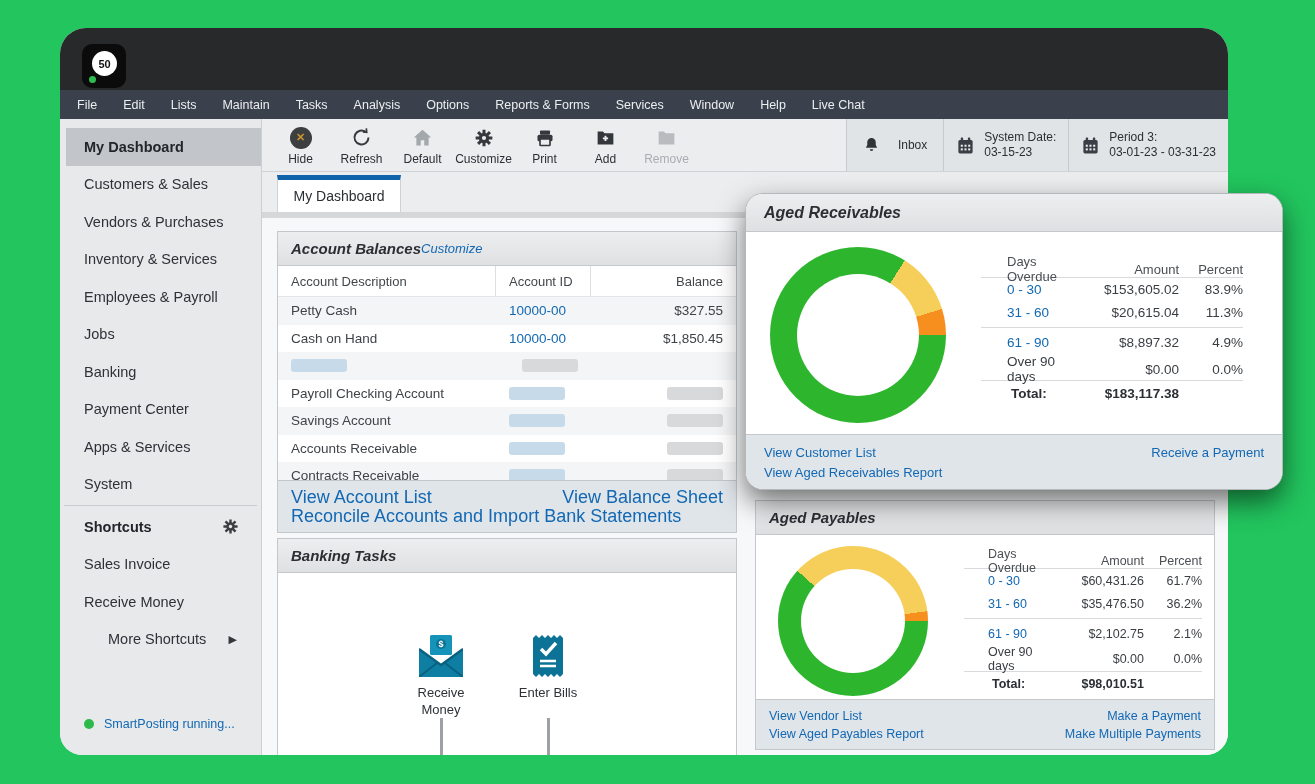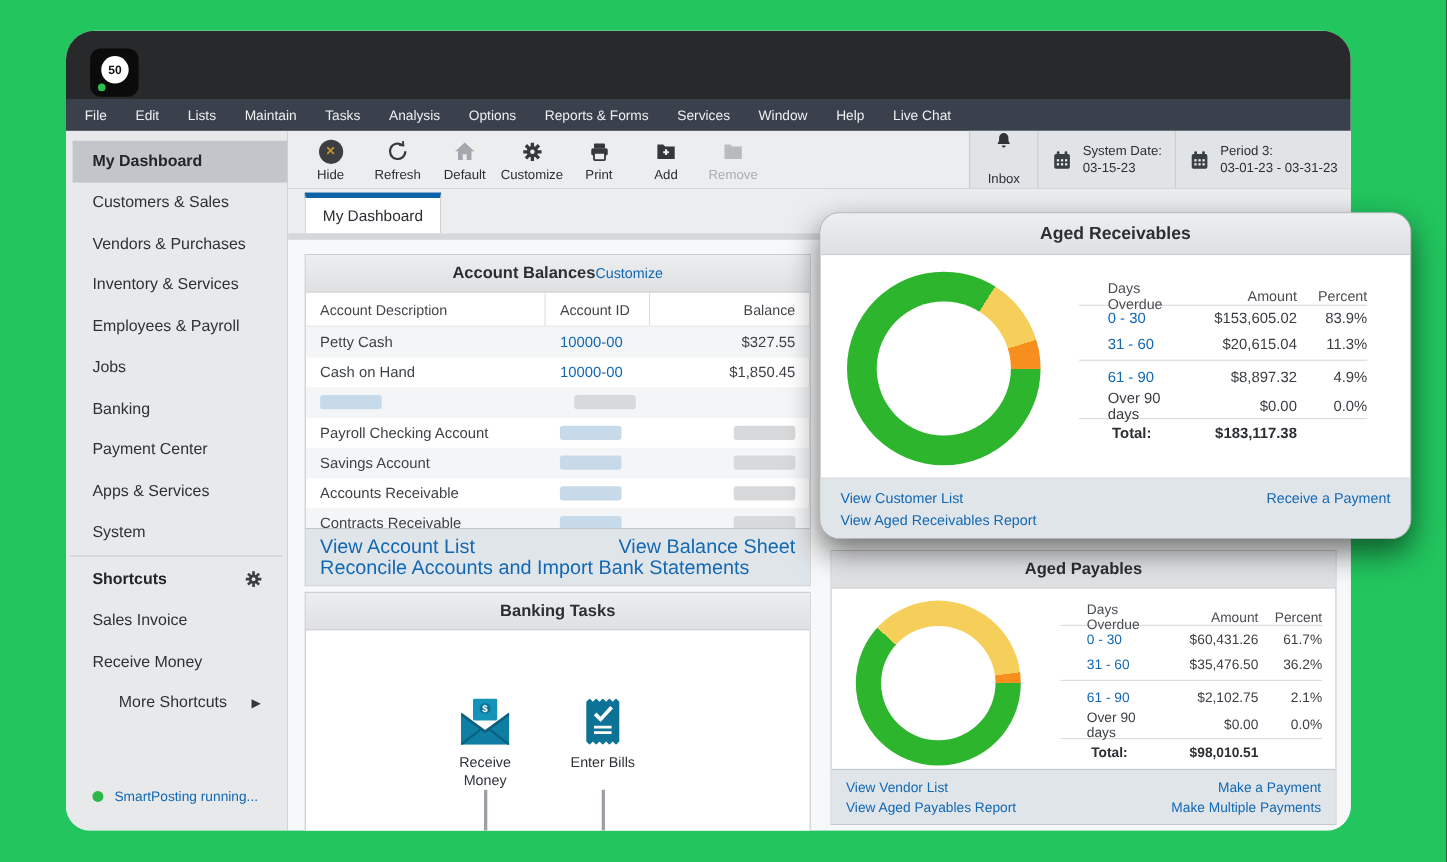--- a/index.html
+++ b/index.html
@@ -38,36 +38,36 @@
              border-bottom:1px solid #d0d2d5; display:flex; }
   .tb-left { display:flex; padding-left:8px; }
   .tb-btn { width:61px; height:53px; display:flex; flex-direction:column; align-items:center; justify-content:center; gap:2px; cursor:pointer; }
   .tb-btn .ic { height:24px; display:flex; align-items:center; justify-content:center; }
   .tb-btn .lbl { font-size:12px; color:#2b2f34; }
   .tb-btn.disabled .lbl { color:#a9adb2; }
   .hide-circ { width:22px; height:22px; border-radius:50%; background:#3d3e40; color:#c9952e;
                display:flex; align-items:center; justify-content:center; font-size:11px; font-weight:700; }
   .tb-right { margin-left:auto; display:flex; height:100%; }
   .tb-sect { background:#e1e4e7; border-left:1px solid #c7cacd; height:100%; display:flex; align-items:center; padding:0 12px; gap:9px; }
-  .tb-inbox { flex-direction:column; justify-content:flex-start; gap:18px; padding:0 16px; }
+  .tb-inbox { justify-content:center; gap:18px; padding:0 16px; }
   .tb-2line { display:flex; flex-direction:column; justify-content:center; }
   .tb-2line .l1, .tb-2line .l2 { font-size:12px; color:#2b2f34; line-height:15px; }
   .tb-inbox .lbl { font-size:12px; color:#2b2f34; }
 
   
   .tabstrip { position:absolute; left:202px; top:144px; width:966px; height:40px; background:#ecedef; }
   .tab { position:absolute; left:15px; top:3px; width:124px; height:37px; background:#fff;
          border:1px solid #cfd1d4; border-bottom:none; border-top:5px solid #0f63a8;
          display:flex; align-items:center; justify-content:center; font-size:14px; color:#2b2f34; }
   .content { position:absolute; left:202px; top:184px; width:966px; height:543px; background:#f7f8f9; border-top:6px solid #d5d7d9; }
 
   
   .panel { position:absolute; background:#fff; border:1px solid #c5c8cb; }
   .panel-header { height:34px; background:linear-gradient(#edeef0,#dee0e2); border-bottom:1px solid #c5c8cb;
-                  display:flex; align-items:center; justify-content:center; padding:0 13px; }
+                  display:flex; align-items:center; justify-content:flex-start; padding:0 13px;font-style:italic; }
   .panel-title { font-size:15px; font-weight:700; color:#2b2f34; }
   .link { color:#1268b3; cursor:pointer; }
   .panel-footer { position:absolute; left:0; bottom:0; width:100%; background:#e0e5ea; border-top:1px solid #c5c8cb; padding:7px 13px 6px; }
   .foot-line { display:flex; justify-content:space-between; font-size:18px; line-height:19px; }
 
   
   .ab-panel { left:217px; top:203px; width:460px; height:302px; }
   .ab-grid { display:grid; grid-template-columns:218px 95px 145px; }
   .ab-headrow { height:30px; }
   .ab-headrow > div { display:flex; align-items:center; font-size:13px; color:#43474c; border-right:1px solid #dcdee1; padding:0 13px; }

